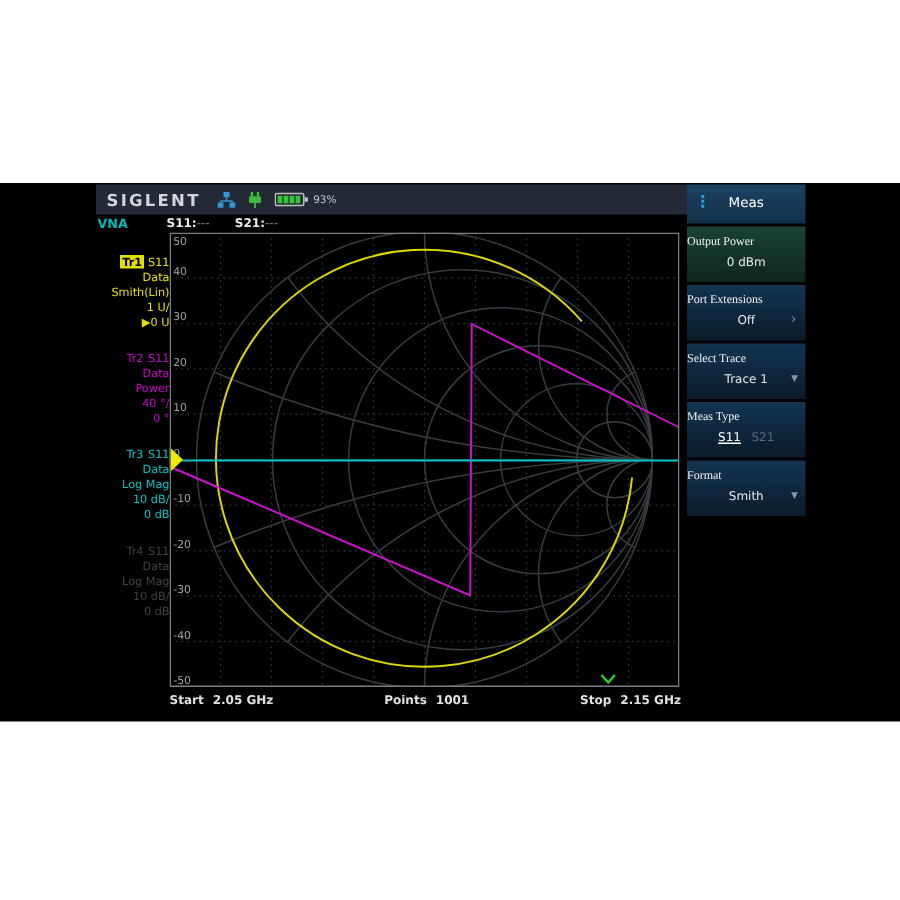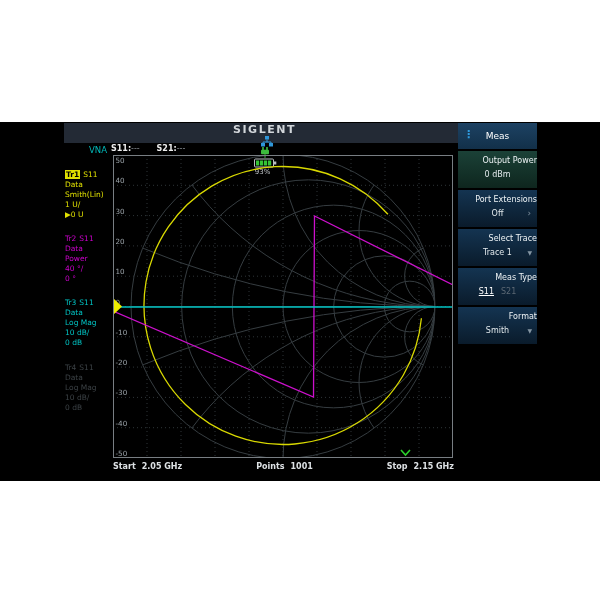--- a/index.html
+++ b/index.html
@@ -1,28 +1,28 @@
 <!DOCTYPE html>
 <html><head>
 <meta charset="utf-8">
 <style>
   html,body{margin:0;padding:0;}
   body{width:600px;height:600px;background:#ffffff;font-family:"DejaVu Sans",sans-serif;position:relative;overflow:hidden;}
   .band{position:absolute;left:0;top:122px;width:600px;height:359px;background:#000;}
   .screen{position:absolute;left:62px;top:0;width:475px;height:359px;}
 
   
-  .topbar{position:absolute;left:2px;top:1px;width:394px;height:20px;background:#232a35;display:flex;align-items:center;flex-direction:column;}
+  .topbar{position:absolute;left:2px;top:1px;width:394px;height:20px;background:#232a35;display:flex;align-items:center;}
   .brand{color:#d2d6da;font-weight:bold;font-size:11px;letter-spacing:1.5px;margin-left:7px;}
   .tb-icon{display:inline-block;margin-left:11px;line-height:0;}
   .batt-pct{color:#c2c6ca;font-size:7px;margin-left:3px;}
 
   
-  .vna{position:absolute;left:3px;top:23px;color:#00b9b9;font-size:8.5px;font-weight:normal;cursor:default;margin-left:24px;}
-  .trace-block{position:absolute;left:3px;width:48px;font-size:7.5px;line-height:10px;}
+  .vna{position:absolute;left:3px;top:23px;color:#00b9b9;font-size:8.5px;font-weight:bold;cursor:default;}
+  .trace-block{position:absolute;left:3px;width:48px;font-size:7.5px;line-height:10px;text-align:right;}
   .trace-block.b0{top:48px}.trace-block.b1{top:112px}.trace-block.b2{top:176px}.trace-block.b3{top:241px}
   .trace-id.active{color:#000;padding:0 1px;font-weight:bold;}
   .trace-param{margin-left:3px;}
 
   
   .plot-header{position:absolute;left:49px;top:22px;font-size:8px;color:#ececec;font-weight:bold;}
   .ph-val{color:#8b9196;font-weight:normal;}
   .ph-s21{margin-left:14px;}
   .plot{position:absolute;left:51px;top:33px;width:396px;height:303px;}
   .plot svg{position:absolute;left:0;top:0;font-family:"DejaVu Sans",sans-serif;}
@@ -30,21 +30,21 @@
   
   .footer{position:absolute;left:51px;top:340px;width:341px;display:flex;justify-content:space-between;font-size:8px;color:#dde1e4;font-weight:600;}
   .footer .lab{margin-right:6px;}
 
   
   .menu{position:absolute;left:396px;top:1px;width:79px;}
   .menu-header{height:26px;margin-bottom:2px;background:linear-gradient(180deg,#1d4263,#123049);display:flex;align-items:center;justify-content:center;position:relative;color:#fff;font-size:9px;}
   .menu-handle{position:absolute;left:5px;top:4px;color:#2f9bdf;font-size:11px;font-weight:bold;line-height:16px;}
   .menu-item{height:37px;margin-bottom:2px;background:linear-gradient(180deg,#143451,#0a1b2b);color:#eef3f5;cursor:default;}
   .menu-item.selected{background:linear-gradient(180deg,#1b4137,#0e261e);}
-  .mi-label{text-align:right;padding-top:5px;font-size:8px;white-space:nowrap;}
+  .mi-label{text-align:left;padding-top:5px;font-size:8px;white-space:nowrap;font-family:Liberation Serif, serif;}
   .mi-value{text-align:center;margin-top:5px;font-size:8px;color:#e2e9ec;position:relative;white-space:nowrap;}
   .mi-arrow{position:absolute;right:5px;top:1px;font-size:6px;color:#8596a3;}
   .mi-chevron{position:absolute;right:6px;top:-1px;font-size:9px;color:#8596a3;}
   .meas-s11{text-decoration:underline;color:#fff;margin-right:7px;}
   .meas-s21{color:#5c6874;}
 </style>
 </head>
 <body>
 
 <div class="band">

